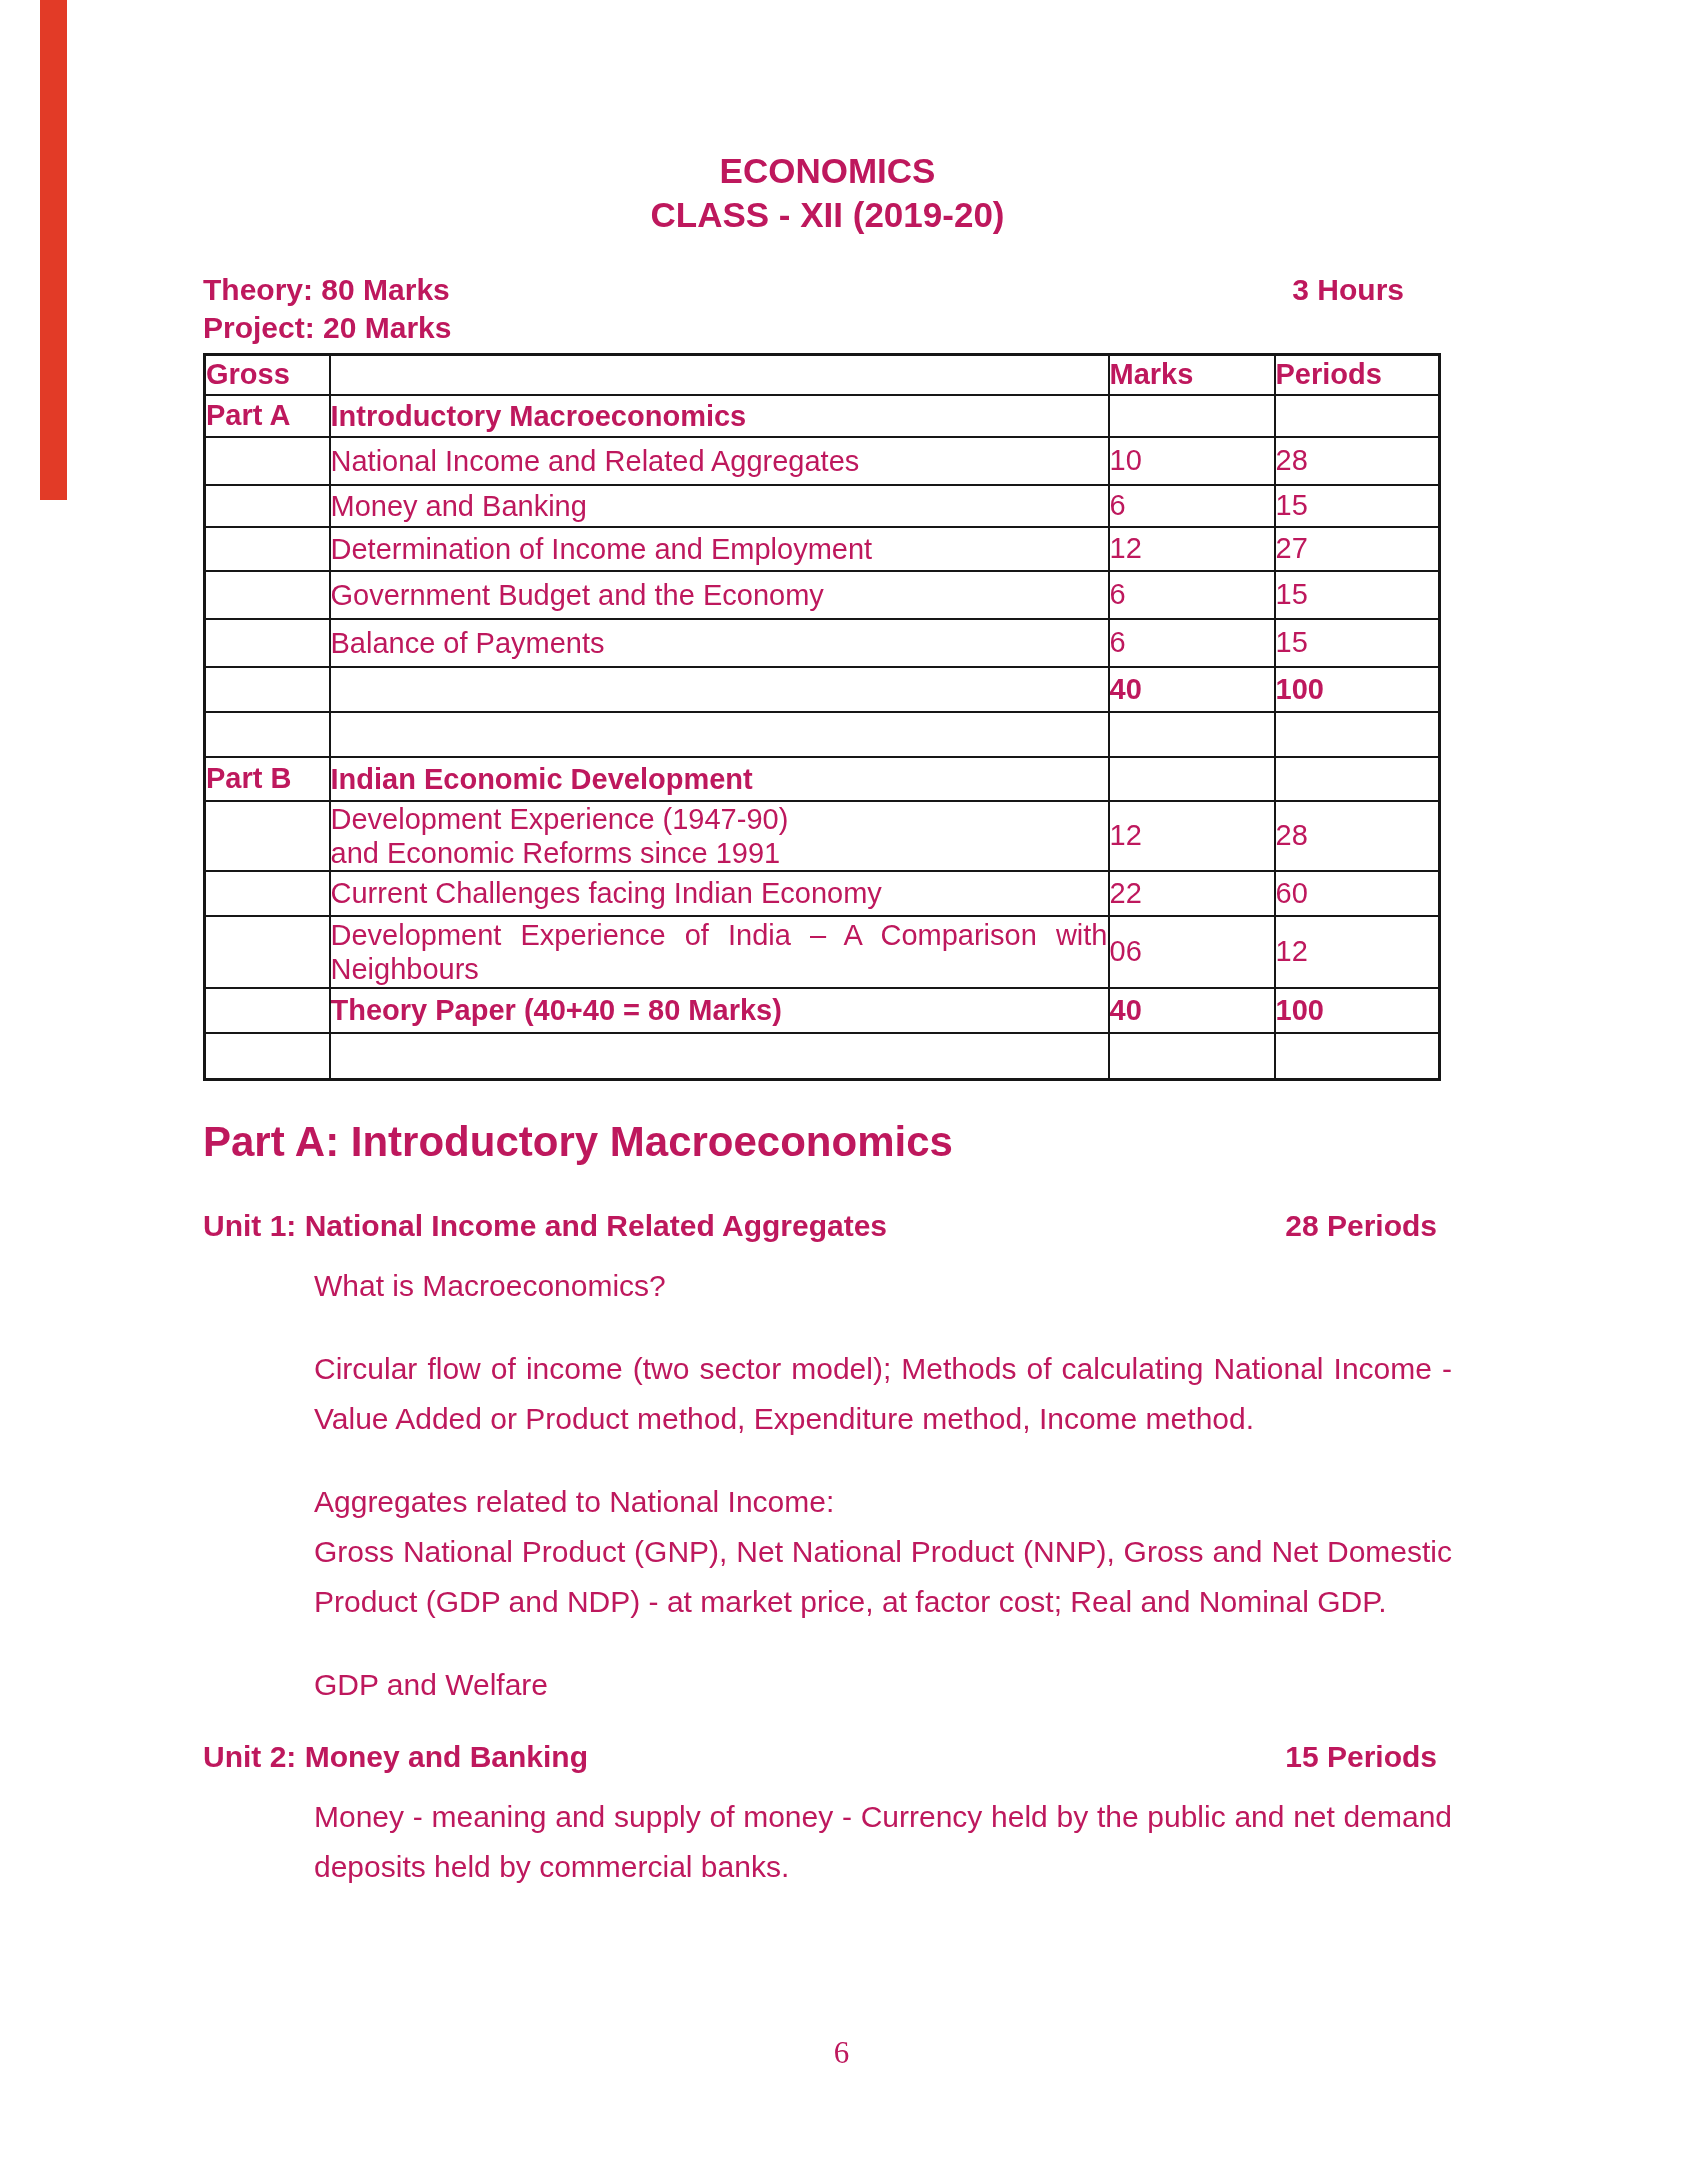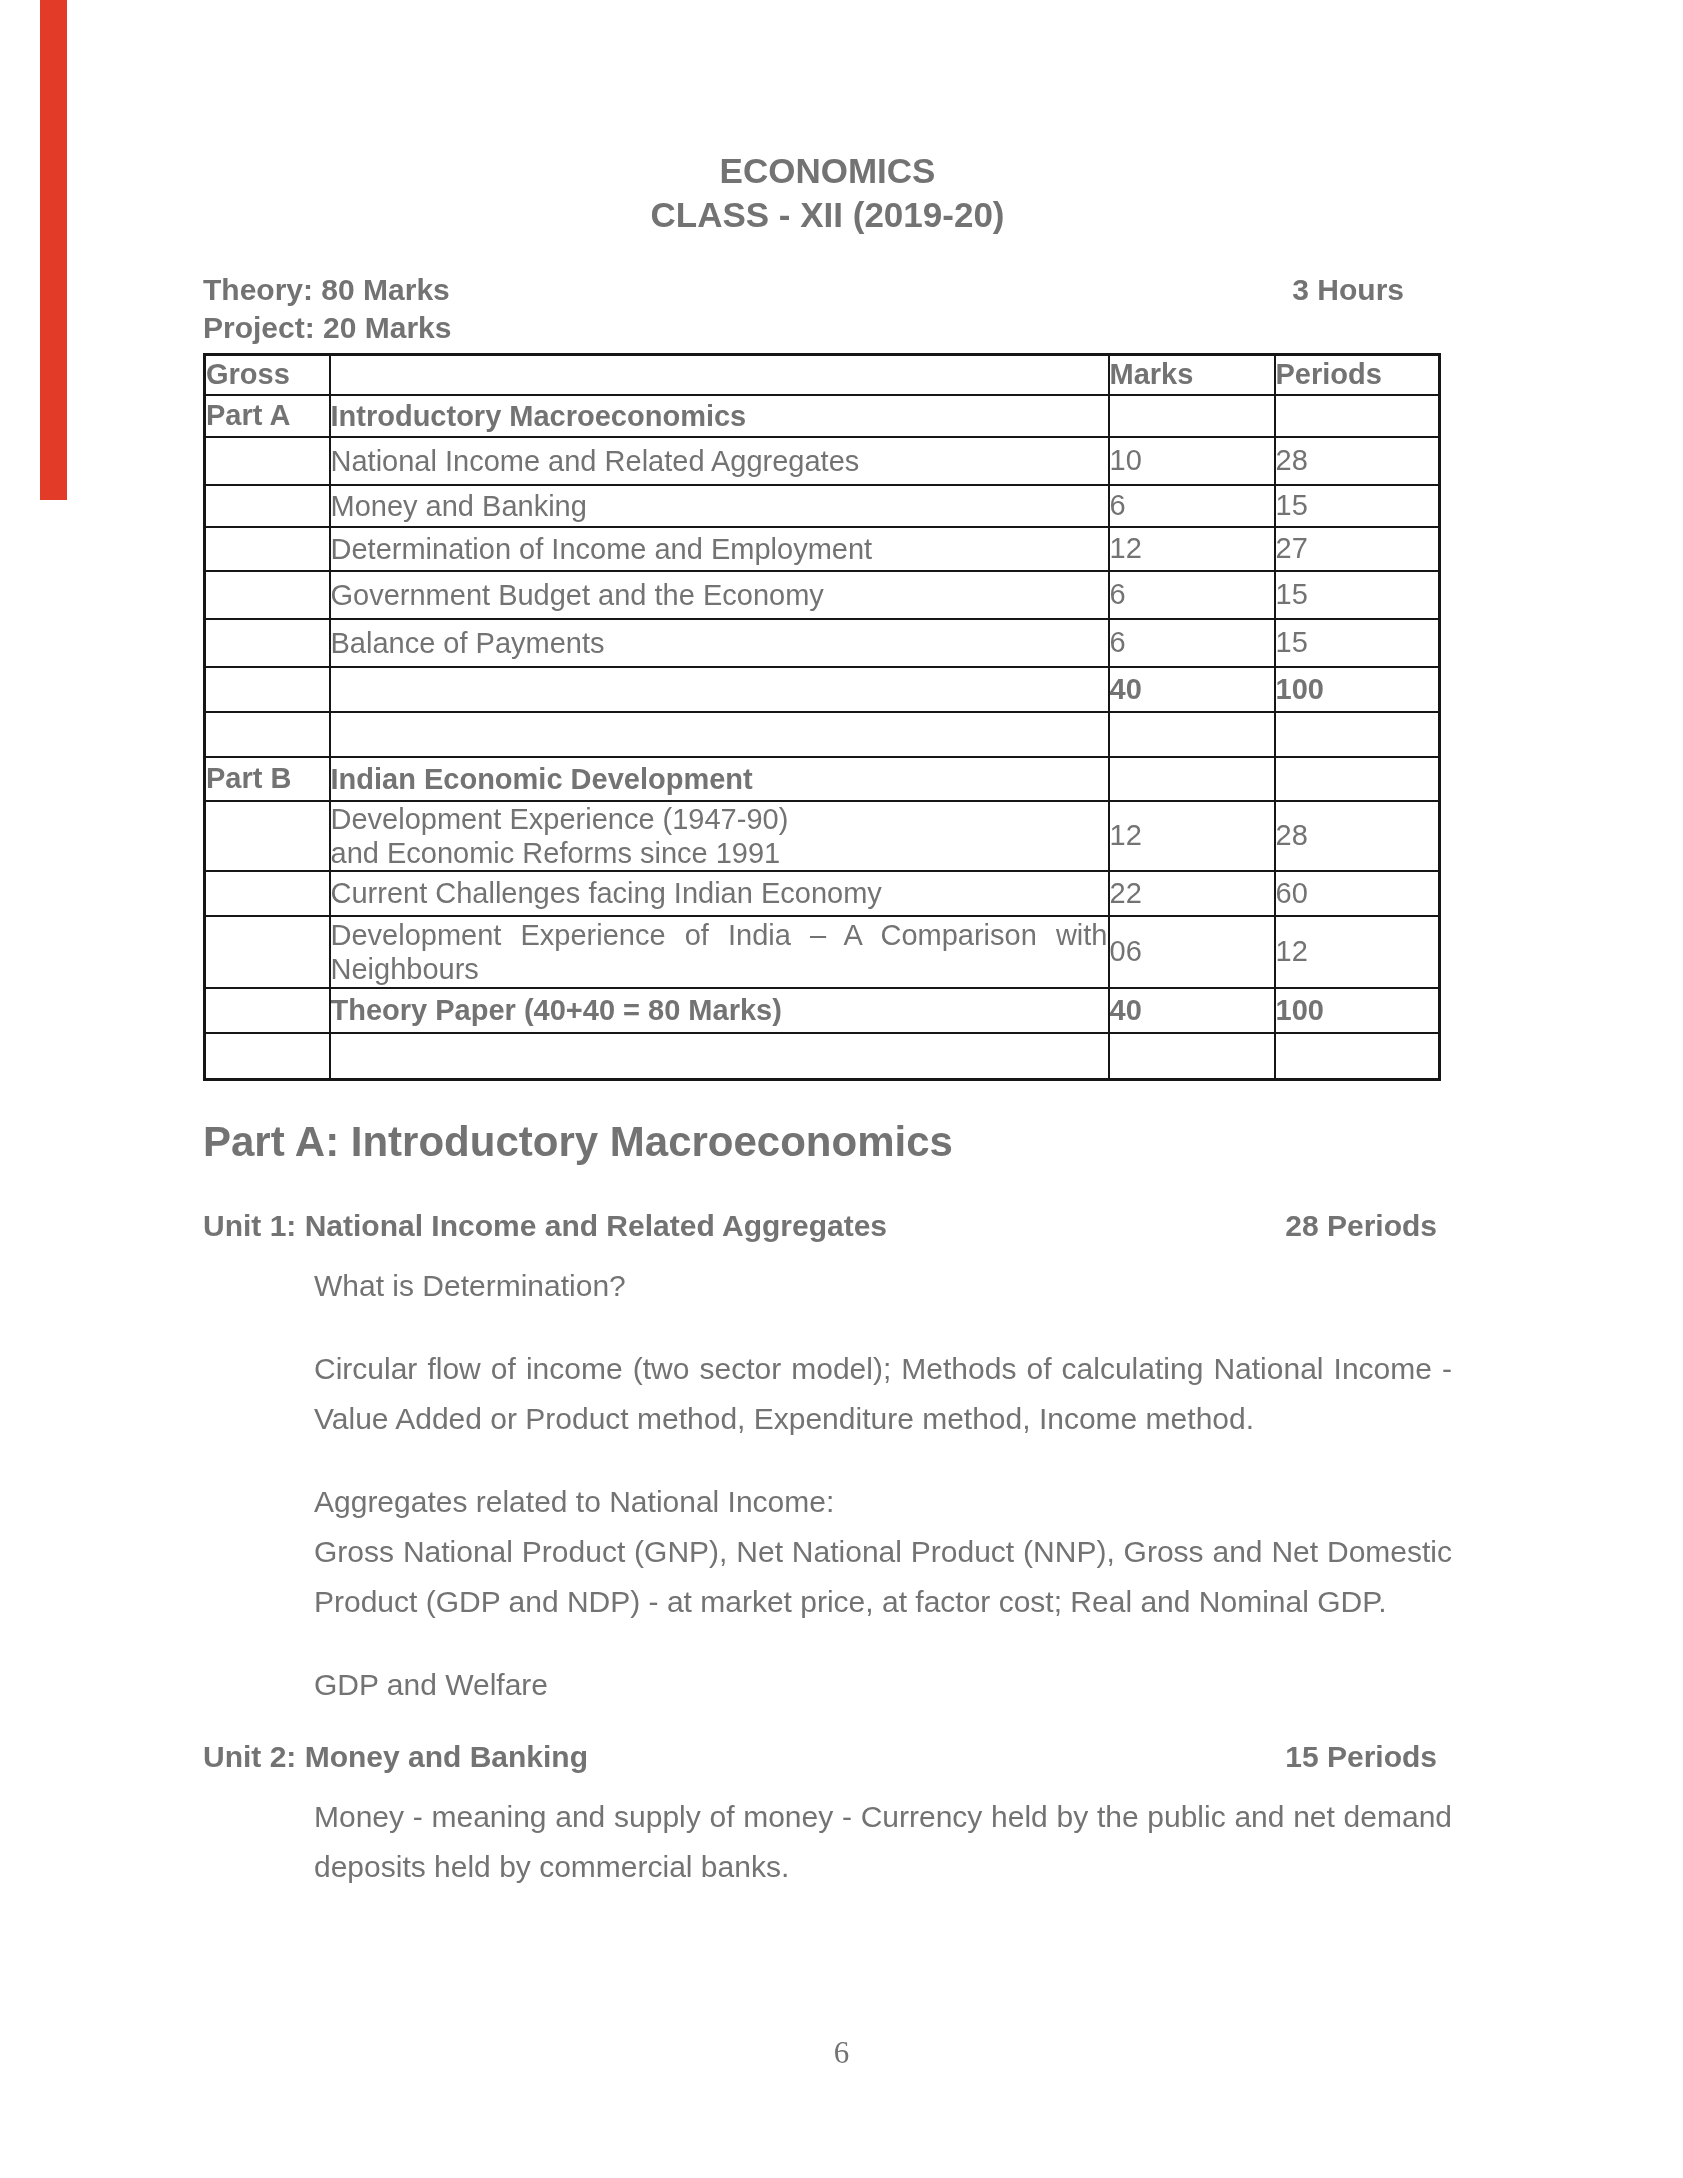--- a/index.html
+++ b/index.html
@@ -1,21 +1,21 @@
 <!DOCTYPE html>
 <html><head>
 <meta charset="utf-8">
 <style>
   html,body{margin:0;padding:0;background:#ffffff;}
   .page{
     position:relative;
     width:1460px;height:2178px;
     background:#ffffff;
     font-family:"Liberation Sans","DejaVu Sans",sans-serif;
-    color:#737373;
+    color:#be185d;
     overflow:hidden;
   }
   .red-strip{
     position:absolute;left:40px;top:0;width:27px;height:500px;
     background:#e23b27;
   }
   .content{position:absolute;left:203px;top:0;width:1249px;}
   .title-block{margin-top:149px;text-align:center;font-weight:bold;font-size:35px;line-height:44px;}
   .marks-duration{display:flex;justify-content:space-between;align-items:flex-start;margin-top:34px;font-weight:bold;font-size:30px;line-height:38px;}
   .duration{padding-right:48px;}
@@ -169,21 +169,21 @@
     </table>
 
     <div class="part-heading">Part A: Introductory Macroeconomics</div>
 
     <div class="unit-head">
       <span>Unit 1: National Income and Related Aggregates</span>
       <span>28 Periods</span>
     </div>
 
     <div class="body-block">
-      <p class="first">What is Determination?</p>
+      <p class="first">What is Macroeconomics?</p>
       <p class="pgap">Circular flow of income (two sector model); Methods of calculating National Income - Value Added or Product method, Expenditure method, Income method.</p>
       <p class="pgap">Aggregates related to National Income:</p>
       <p>Gross National Product (GNP), Net National Product (NNP), Gross and Net Domestic Product (GDP and NDP) - at market price, at factor cost; Real and Nominal GDP.</p>
       <p class="pgap">GDP and Welfare</p>
     </div>
 
     <div class="unit-head" style="margin-top:28px;align-items:flex-end;">
       <span>Unit 2: Money and Banking</span>
       <span>15 Periods</span>
     </div>

